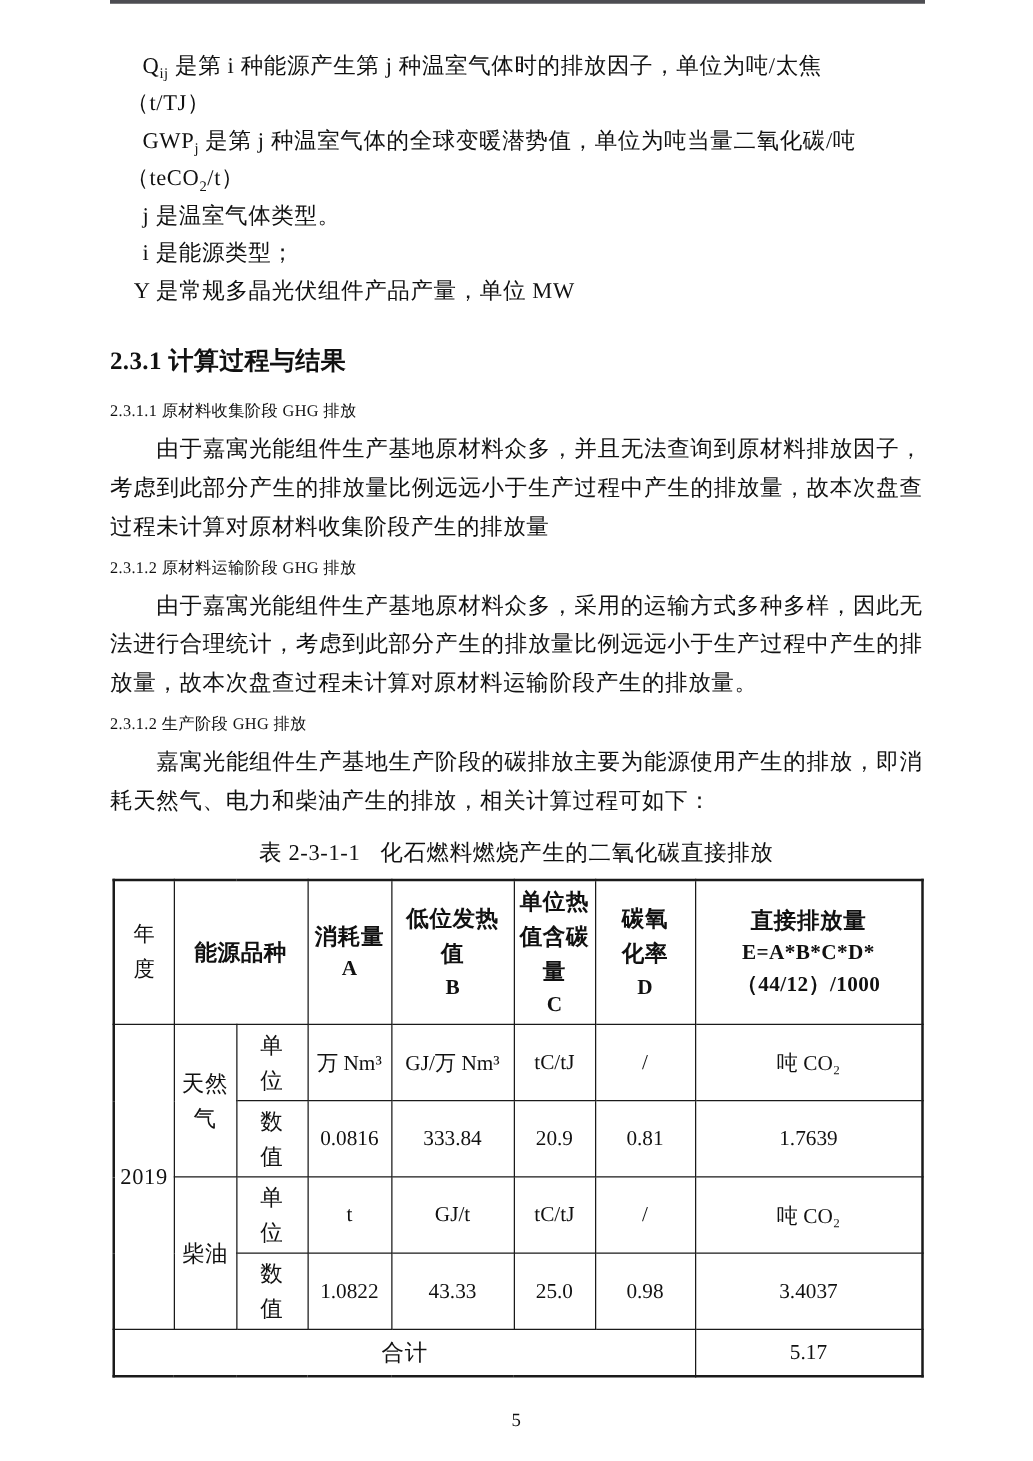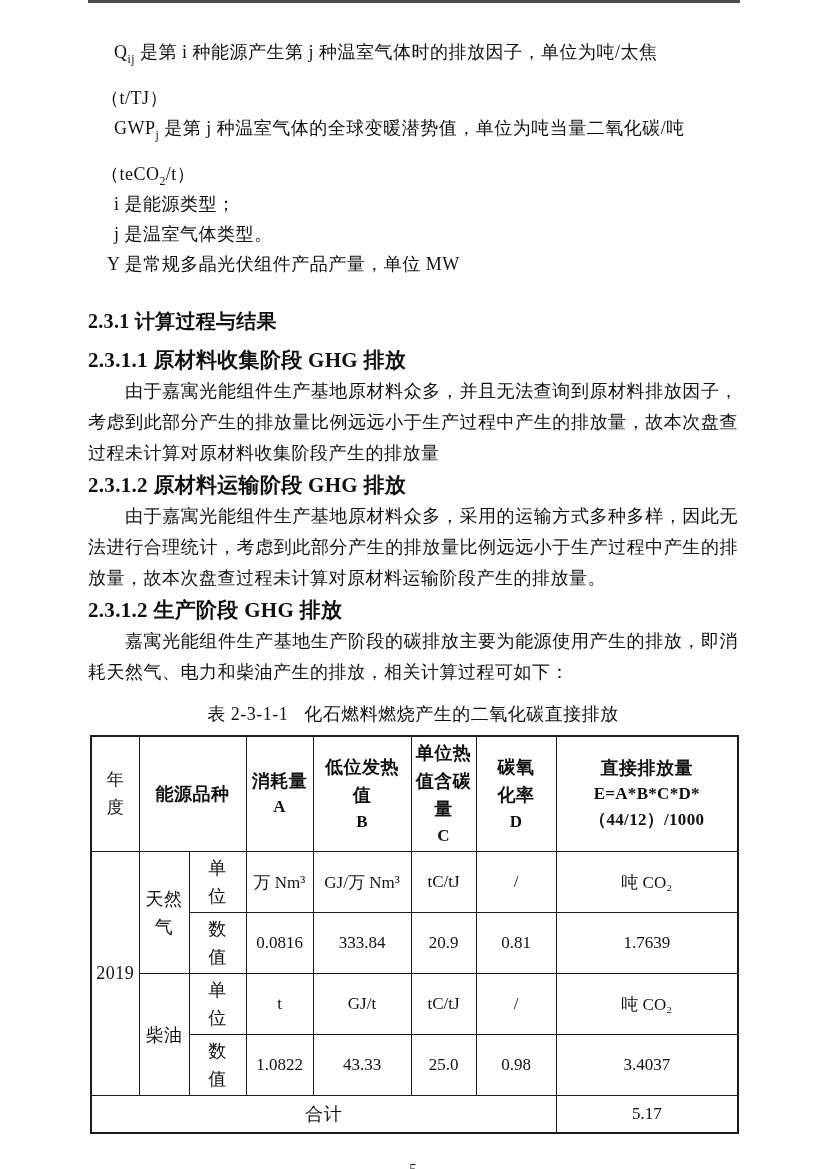--- a/index.html
+++ b/index.html
@@ -12,27 +12,27 @@
   .page { position: relative; width: 826px; height: 1169px; }
   .header-rule {
     margin-left: 88px; width: 652px; height: 3px; background: #4d4d52;
   }
   .content { margin-left: 88px; width: 650px; }
 
   
   .def-block { margin-top: 34px; font-size: 18px; letter-spacing: 0.5px; }
   .def-line { line-height: 30px; white-space: nowrap; }
   .indent-a { padding-left: 26px; }
-  .indent-b { padding-left: 13px; margin-top: 16px; }
+  .indent-b { padding-left: 13px; }
   .indent-c { padding-left: 19px; }
   sub { font-size: 0.65em; line-height: 0; }
 
   
   .h1 { margin-top: 26px; font-size: 20px; font-weight: bold; line-height: 32px; letter-spacing: 0.3px; }
-  .h2 { margin-top: 8px; font-size: 21px; font-weight: bold; line-height: 31px; letter-spacing: 0.3px; }
+  .h2 { margin-top: 8px; font-size: 13px; font-weight: normal; line-height: 31px; letter-spacing: 0.3px; }
   .h2 + .para { margin-top: 0; }
   .h2b { margin-top: 1px; }
   .para {
     font-size: 18px; line-height: 31px; text-indent: 37px;
     text-align: justify; letter-spacing: 0.5px;
   }
 
   
   .caption { margin-top: 14px; text-align: center; font-size: 18px; line-height: 24px; letter-spacing: 0.5px; }
   .caption .cap-label { margin-right: 16px; }
@@ -72,22 +72,22 @@
 
   <div class="header-rule"></div>
 
   <div class="content">
 
     <div class="def-block">
       <div class="def-line indent-a"><span>Q</span><sub>ij</sub><span> 是第 i 种能源产生第 j 种温室气体时的排放因子，单位为吨/太焦</span></div>
       <div class="def-line indent-b">（t/TJ）</div>
       <div class="def-line indent-a"><span>GWP</span><sub>j</sub><span> 是第 j 种温室气体的全球变暖潜势值，单位为吨当量二氧化碳/吨</span></div>
       <div class="def-line indent-b"><span>（teCO</span><sub>2</sub><span>/t）</span></div>
+      <div class="def-line indent-a">j 是温室气体类型。</div>
       <div class="def-line indent-a">i 是能源类型；</div>
-      <div class="def-line indent-a">j 是温室气体类型。</div>
       <div class="def-line indent-c">Y 是常规多晶光伏组件产品产量，单位 MW</div>
     </div>
 
     <div class="h1">2.3.1 计算过程与结果</div>
 
     <div class="h2">2.3.1.1 原材料收集阶段 GHG 排放</div>
     <div class="para">由于嘉寓光能组件生产基地原材料众多，并且无法查询到原材料排放因子，考虑到此部分产生的排放量比例远远小于生产过程中产生的排放量，故本次盘查过程未计算对原材料收集阶段产生的排放量</div>
 
     <div class="h2 h2b">2.3.1.2 原材料运输阶段 GHG 排放</div>
     <div class="para">由于嘉寓光能组件生产基地原材料众多，采用的运输方式多种多样，因此无法进行合理统计，考虑到此部分产生的排放量比例远远小于生产过程中产生的排放量，故本次盘查过程未计算对原材料运输阶段产生的排放量。</div>

